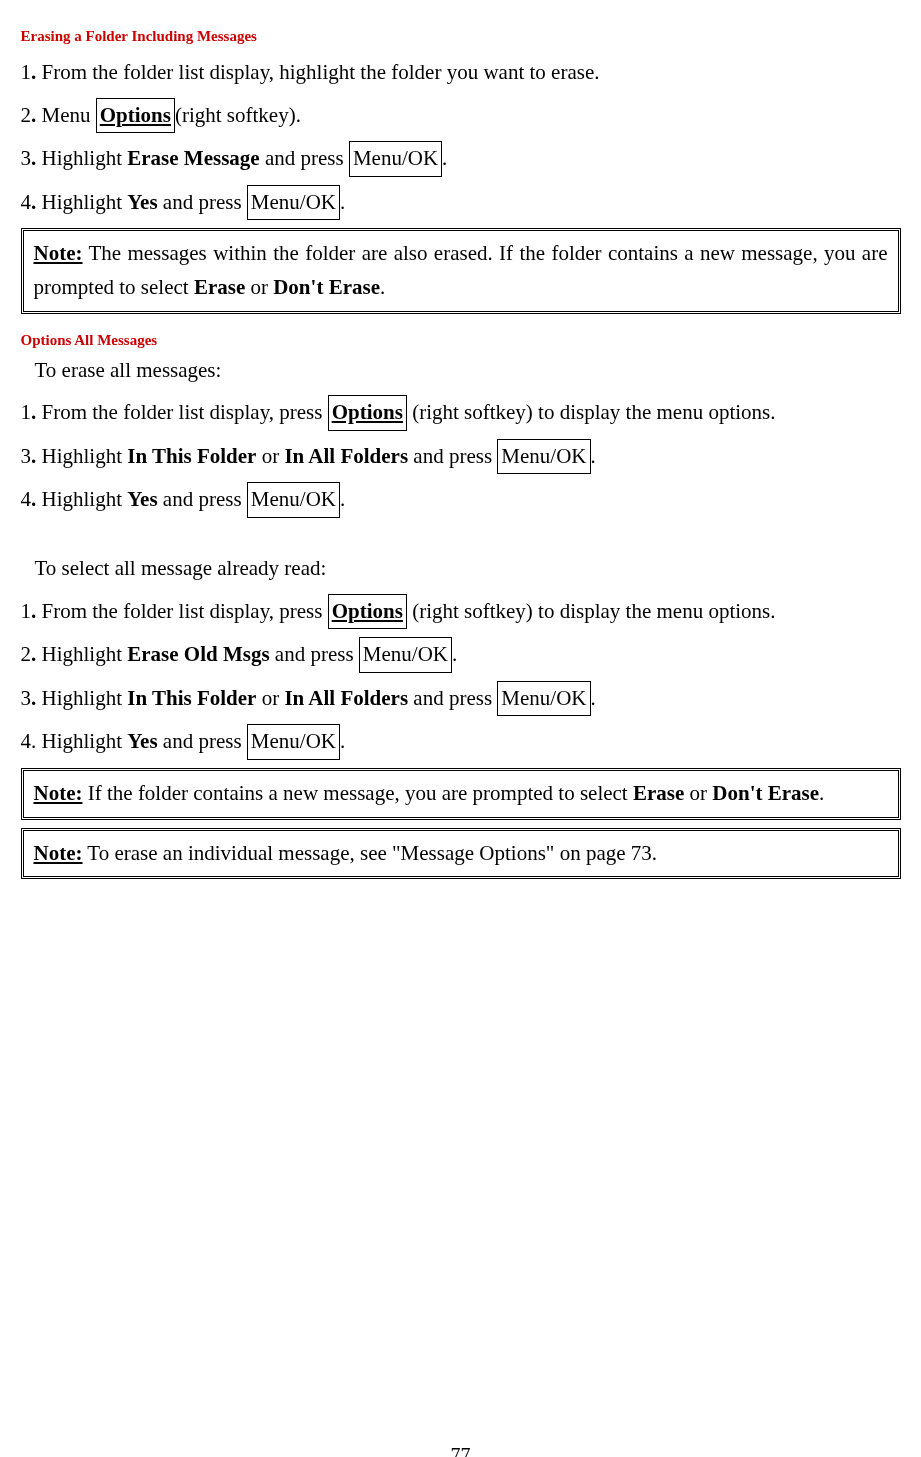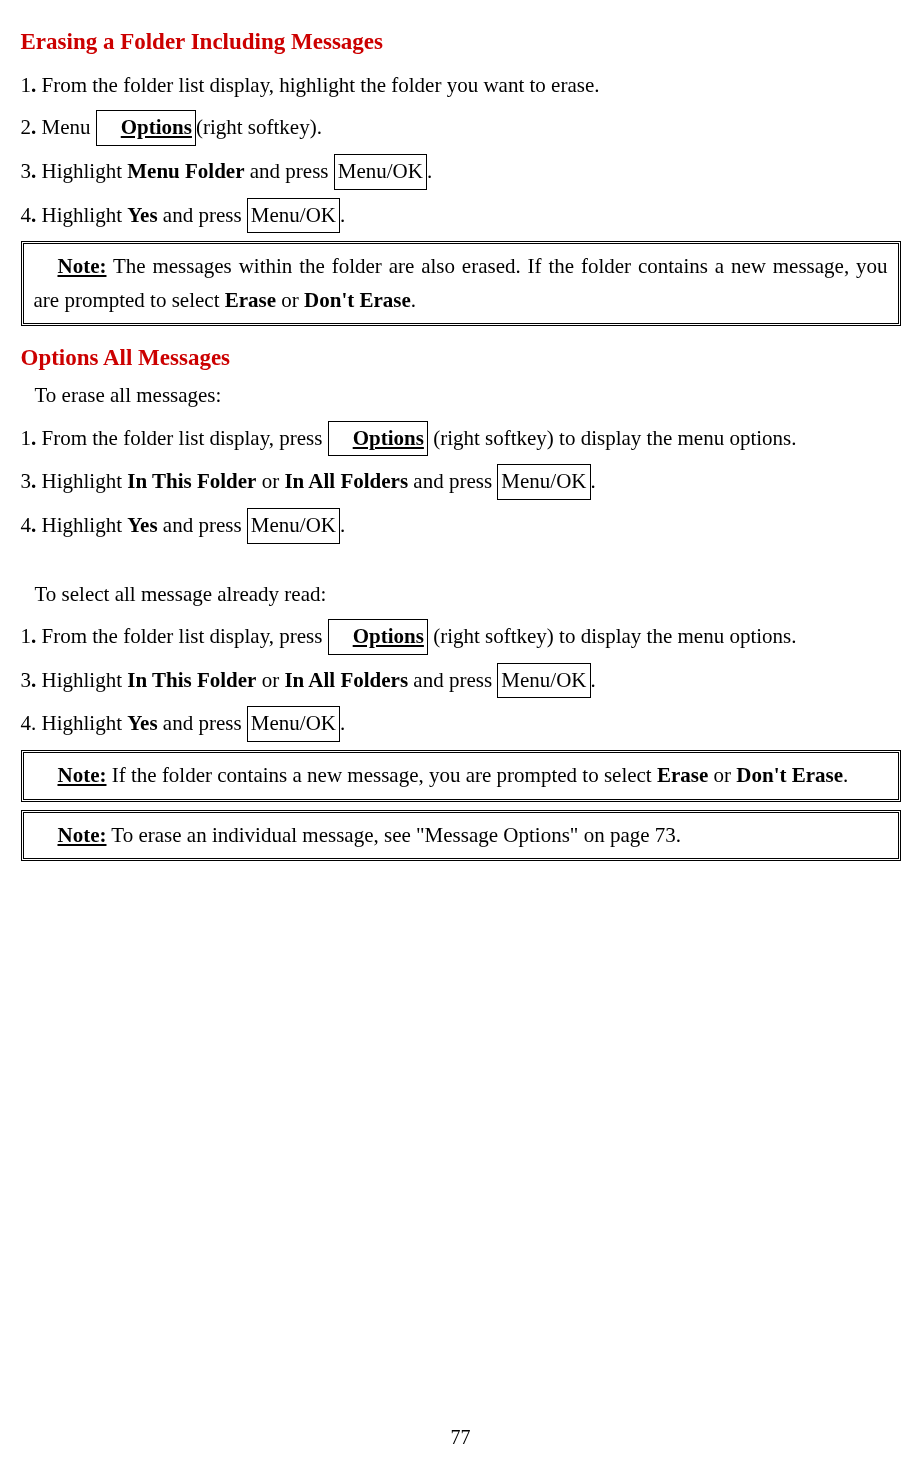--- a/index.html
+++ b/index.html
@@ -7,21 +7,21 @@
       max-width: 880px;
       margin: 0 auto;
       padding: 10px 20px 40px 20px;
       color: #000;
       font-size: 21px;
       line-height: 1.6;
     }
     .section-title {
       color: #cc0000;
       font-weight: bold;
-      font-size: 23px;
+      font-size: 15px;
       margin-bottom: 2px;
       margin-top: 14px;
     }
     .intro {
       margin: 2px 14px;
     }
     ol {
       list-style: none;
       padding: 0;
       margin: 0;
@@ -32,21 +32,20 @@
     .boxed-key {
       border: 1px solid #000;
       padding: 0 3px;
       display: inline-block;
     }
     .strong {
       font-weight: bold;
     }
     .underline {
       text-decoration: underline;
-      padding-left: 24px;
     }
     .note-box {
       border: 3px double #000;
       padding: 6px 10px;
       margin: 8px 0;
       text-align: justify;
     }
     .page-number {
       text-align: center;
       margin-top: 560px;
@@ -65,21 +64,21 @@
   <li>
     <span>1</span><span class="strong">.</span>
     <span>From the folder list display, highlight the folder you want to erase.</span>
   </li>
   <li>
     <span>2</span><span class="strong">.</span>
     <span>Menu </span><span class="boxed-key strong underline">Options</span><span>(right softkey).</span>
   </li>
   <li>
     <span>3</span><span class="strong">.</span>
-    <span>Highlight </span><span class="strong">Menu Folder</span><span> and press </span><span class="boxed-key">Menu/OK</span><span>.</span>
+    <span>Highlight </span><span class="strong">Erase Message</span><span> and press </span><span class="boxed-key">Menu/OK</span><span>.</span>
   </li>
   <li>
     <span>4</span><span class="strong">.</span>
     <span>Highlight </span><span class="strong">Yes</span><span> and press </span><span class="boxed-key">Menu/OK</span><span>.</span>
   </li>
 </ol>
 
 <div class="note-box">
   <span class="strong underline">Note:</span><span> The messages within the folder are also erased. If the folder contains a new message, you are prompted to select </span><span class="strong">Erase</span><span> or </span><span class="strong">Don't Erase</span><span>.</span>
 </div>
@@ -106,20 +105,24 @@
 <div class="spacer"></div>
 
 <div class="intro">To select all message already read:</div>
 
 <ol>
   <li>
     <span>1</span><span class="strong">.</span>
     <span>From the folder list display, press </span><span class="boxed-key strong underline">Options</span><span> (right softkey) to display the menu options.</span>
   </li>
   <li>
+    <span>2</span><span class="strong">.</span>
+    <span>Highlight </span><span class="strong">Erase Old Msgs</span><span> and press </span><span class="boxed-key">Menu/OK</span><span>.</span>
+  </li>
+  <li>
     <span>3</span><span class="strong">.</span>
     <span>Highlight </span><span class="strong">In This Folder</span><span> or </span><span class="strong">In All Folders</span><span> and press </span><span class="boxed-key">Menu/OK</span><span>.</span>
   </li>
   <li>
     <span>4</span>.
     <span>Highlight </span><span class="strong">Yes</span><span> and press </span><span class="boxed-key">Menu/OK</span><span>.</span>
   </li>
 </ol>
 
 <div class="note-box">

